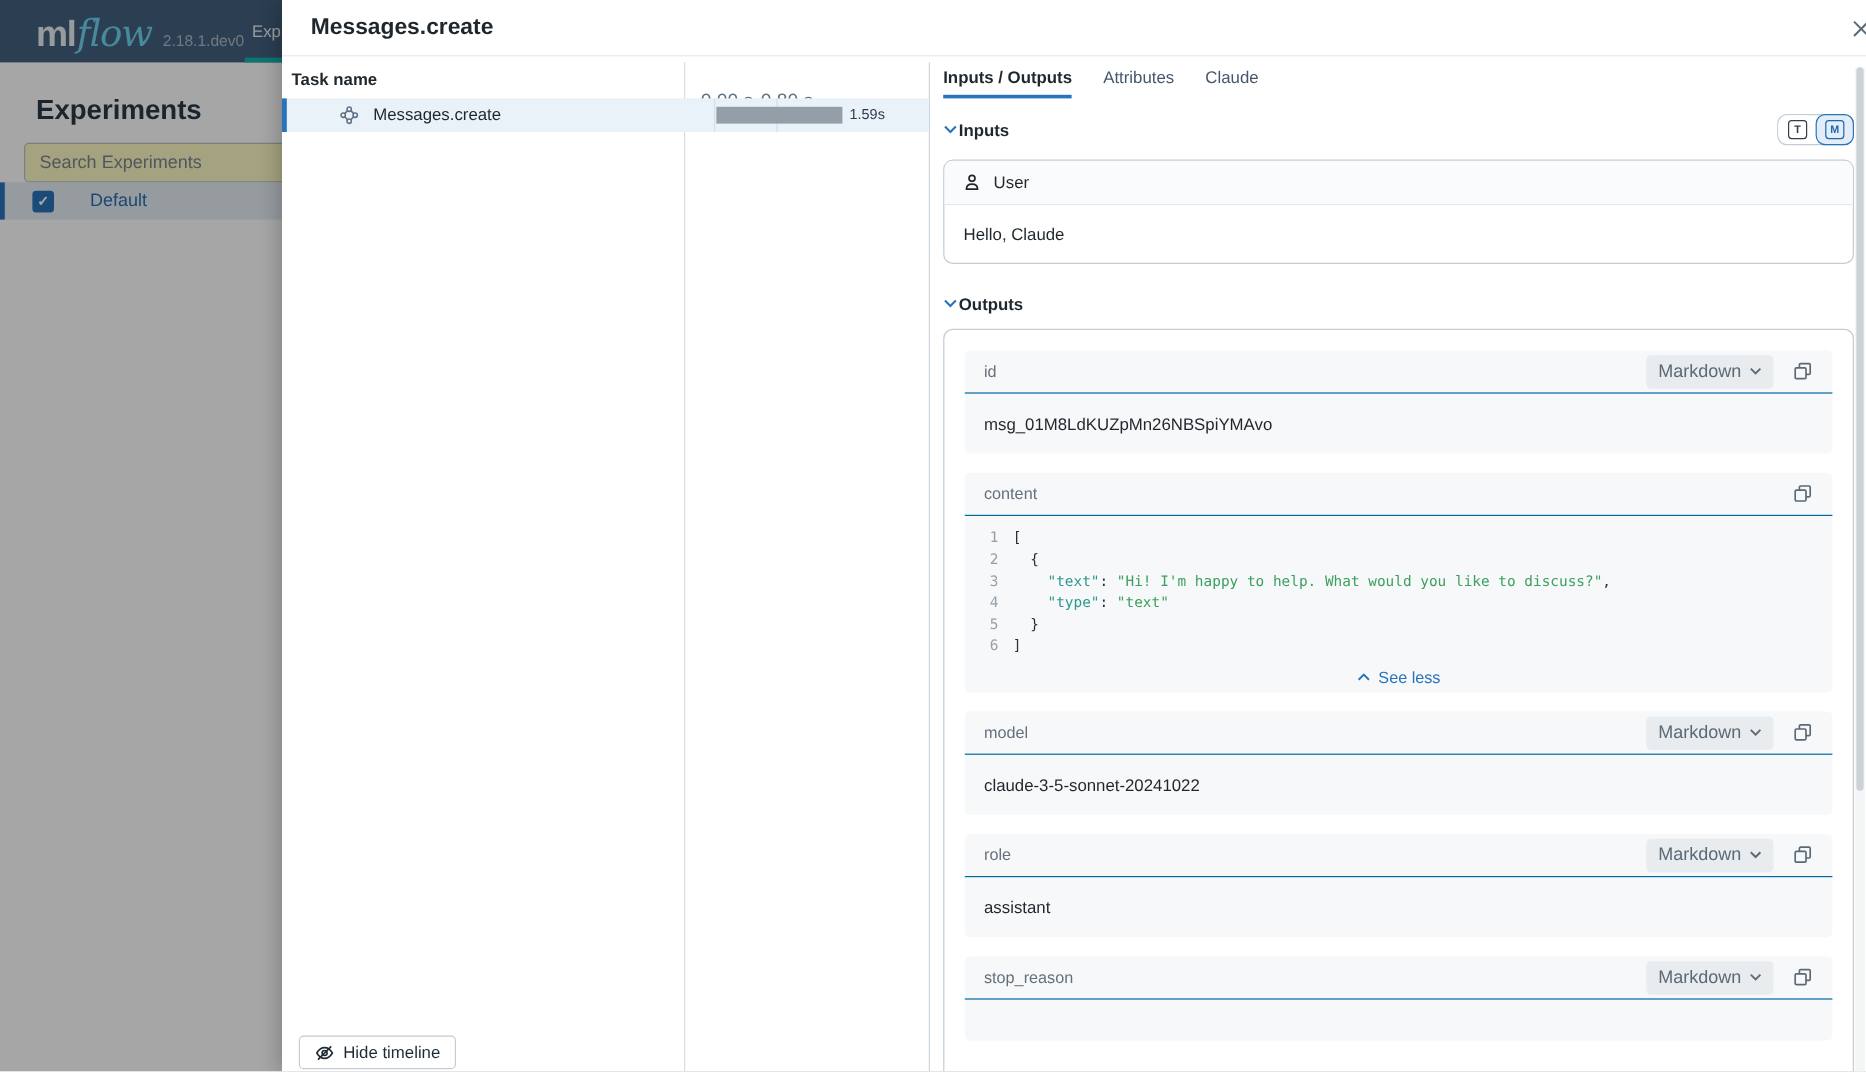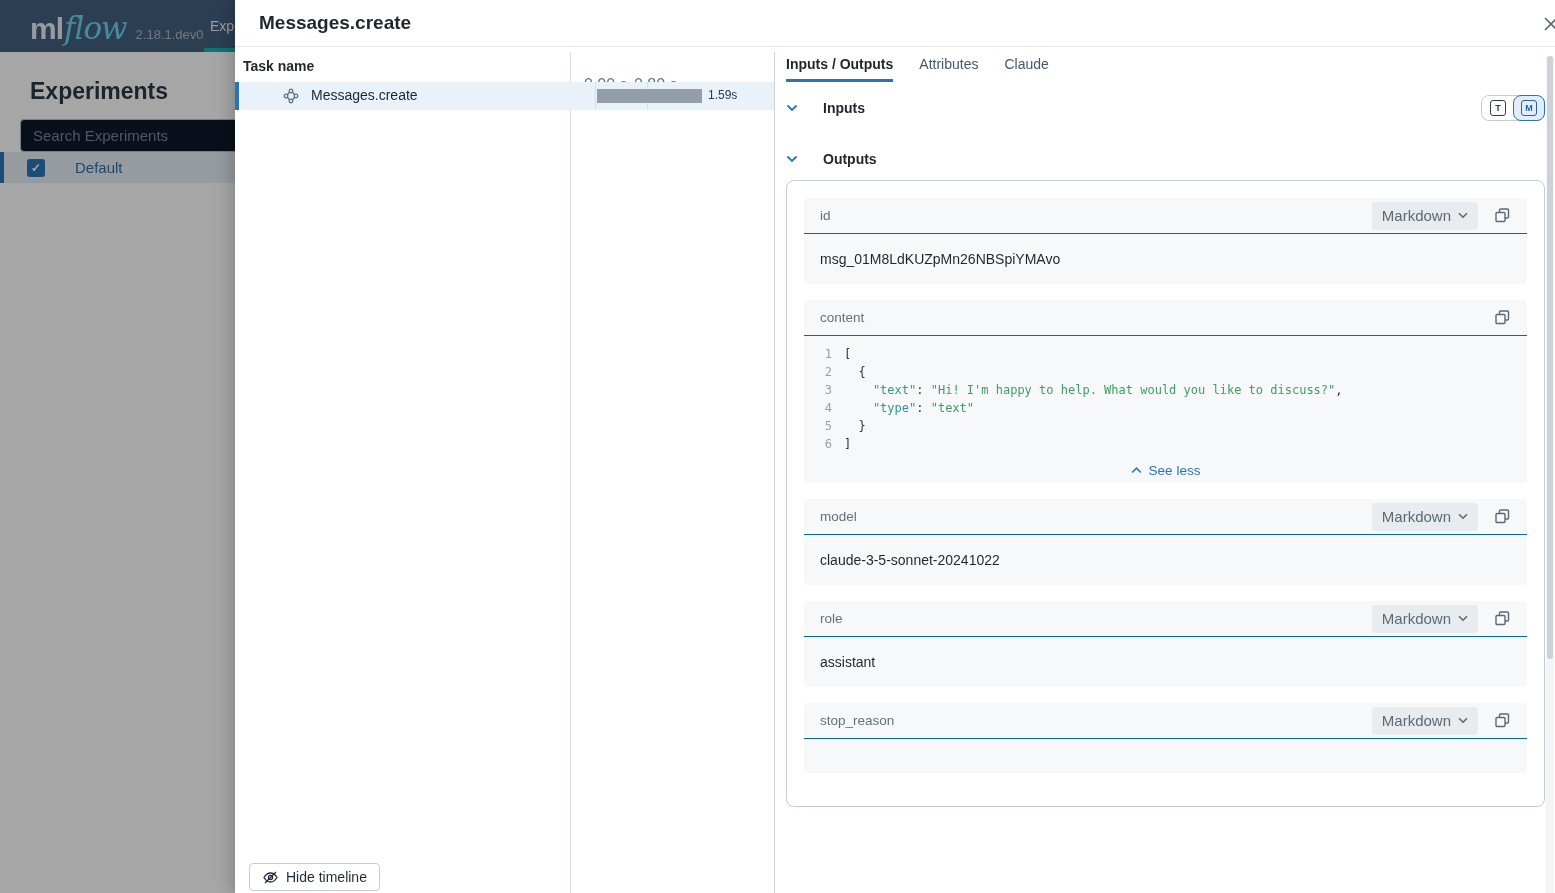--- a/index.html
+++ b/index.html
@@ -10,21 +10,21 @@
   .app { position:absolute; inset:0; background:#fff; }
   .app-header { position:relative; height:52px; background:#43607f; display:flex; align-items:flex-end; }
   .logo { position:absolute; left:30px; top:10px; display:flex; align-items:baseline; }
   .logo-ml { color:#e9eef3; font-size:30px; font-weight:700; letter-spacing:-1px; }
   .logo-flow { color:#6fd3ef; font-size:31px; font-style:italic; font-family:"DejaVu Serif", serif; letter-spacing:-1px; margin-left:1px; }
   .logo-ver { color:#aeb9c6; font-size:13px; margin-left:9px; }
   .nav-exp { position:absolute; left:210px; top:18px; color:#e9eef3; font-size:14px; }
   .nav-underline { position:absolute; left:204px; bottom:0; width:46px; height:4px; background:#12b5ae; }
   .app-body { padding:26px 0 0 30px; }
   .app-h1 { font-size:23px; font-weight:700; color:#2c3845; margin-bottom:14px; }
-  .app-search { width:280px; height:33px; border:1px solid #b9c2cb; border-radius:4px; background:#0f172a; color:#7a8794; font-size:15px; padding:0 12px; display:flex; align-items:center; margin-left:-10px; }
+  .app-search { width:280px; height:33px; border:1px solid #b9c2cb; border-radius:4px; background:#fef9c3; color:#7a8794; font-size:15px; padding:0 12px; display:flex; align-items:center; margin-left:-10px; }
   .exp-row { margin-left:-30px; margin-top:0; height:31px; width:320px; background:#e7eef6; border-left:4px solid #2874bb; display:flex; align-items:center; padding-left:23px; gap:30px; }
   .exp-check { width:18px; height:18px; background:#2874bb; border-radius:3px; color:#fff; font-size:12px; font-weight:700; display:flex; align-items:center; justify-content:center; }
   .exp-label { color:#2e6fad; font-size:15px; }
 
   
   .overlay { position:absolute; inset:0; background:rgba(0,0,0,0.35); }
 
   
   .modal { position:absolute; left:235px; top:0; width:1320px; height:893px; background:#fff; box-shadow:-5px 0 14px rgba(0,0,0,0.18); display:flex; flex-direction:column; }
   .m-titlebar { position:relative; height:47px; flex:none; border-bottom:1px solid #e6eaed; display:flex; align-items:center; padding:0 24px; }
@@ -50,21 +50,21 @@
   .row-bar { position:absolute; left:358px; top:7px; width:105px; height:14px; background:#939ea8; }
   .row-duration { position:absolute; left:469px; top:6px; font-size:12px; color:#2c3a47; }
   .hide-btn { position:absolute; left:14px; bottom:2px; height:28px; background:#fff; border:1px solid #c3ccd4; border-radius:4px; display:flex; align-items:center; gap:7px; padding:0 12px; font-size:14px; color:#1f2b36; cursor:pointer; }
 
   
   .pane-right { flex:1; min-width:0; display:flex; flex-direction:column; position:relative; }
   .tabs { flex:none; height:30px; display:flex; gap:26px; padding-left:11px; }
   .tab { font-size:14px; color:#45576a; line-height:24px; height:30px; border-bottom:3px solid transparent; cursor:pointer; }
   .tab.active { color:#1f272d; font-weight:700; border-bottom-color:#2874bb; }
   .pr-scroll { flex:1; min-height:0; padding:0 10px 0 11px; position:relative; overflow:hidden; }
-  .section-hdr { display:flex; align-items:center; gap:25px; height:36px; margin-top:8px; }
+  .section-hdr { display:flex; align-items:center; gap:1px; height:36px; margin-top:8px; }
   .section-title { font-size:14px; font-weight:700; color:#1f272d; }
   .view-toggle { margin-left:auto; display:flex; height:26px; border:1px solid #c3ccd4; border-radius:8px; }
   .vt-cell { width:32px; display:flex; align-items:center; justify-content:center; background:#fff; border-radius:8px; cursor:pointer; }
   .vt-cell.sel { background:#e2edf9; border:1px solid #2874bb; margin:-1px; }
   .vt-glyph { width:16px; height:16px; border:1.6px solid #32404b; border-radius:3px; font-size:9px; font-weight:700; color:#32404b; display:flex; align-items:center; justify-content:center; }
   .vt-cell.sel .vt-glyph { border-color:#2265a8; color:#2265a8; }
 
   .card { margin-top:7px; border:1px solid #c3ccd4; border-radius:8px; overflow:hidden; }
   .card-hdr { height:37px; background:#fafbfc; border-bottom:1px solid #e4e9ed; display:flex; align-items:center; gap:10px; padding:0 15px; font-size:14px; color:#1f272d; }
   .card-body { padding:16px; font-size:14px; color:#1f272d; }
@@ -188,20 +188,32 @@
             <div class="view-toggle">
               <span class="vt-cell">
                   <span class="vt-glyph">T</span>
                 </span>
               <span class="vt-cell sel">
                   <span class="vt-glyph">M</span>
                 </span>
             </div>
           </div>
 
+          <div class="card">
+            <div class="card-hdr">
+              <span>
+                <svg width="16" height="16" viewBox="0 0 16 16" fill="none" stroke="#1f272d" stroke-width="1.4">
+                  <circle cx="8" cy="4.6" r="2.5"></circle>
+                    <path d="M3.4 13.6 C3.4 10.9 5.4 9.4 8 9.4 C10.6 9.4 12.6 10.9 12.6 13.6 Z"></path>
+                </svg>
+              </span>
+              <span>User</span>
+            </div>
+            <div class="card-body">Hello, Claude</div>
+          </div>
 
           <div class="section-hdr sec-outputs">
             <span>
               <svg width="12" height="8" viewBox="0 0 12 8">
                   <polyline points="1.5,1.5 6,6 10.5,1.5" stroke="#2874bb" stroke-width="1.8" fill="none"></polyline>
                 </svg>
             </span>
             <span class="section-title">Outputs</span>
           </div>
 

